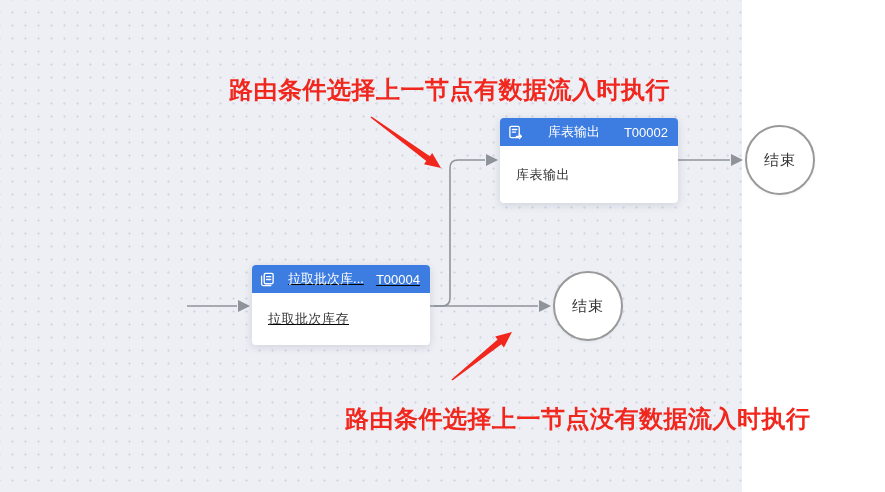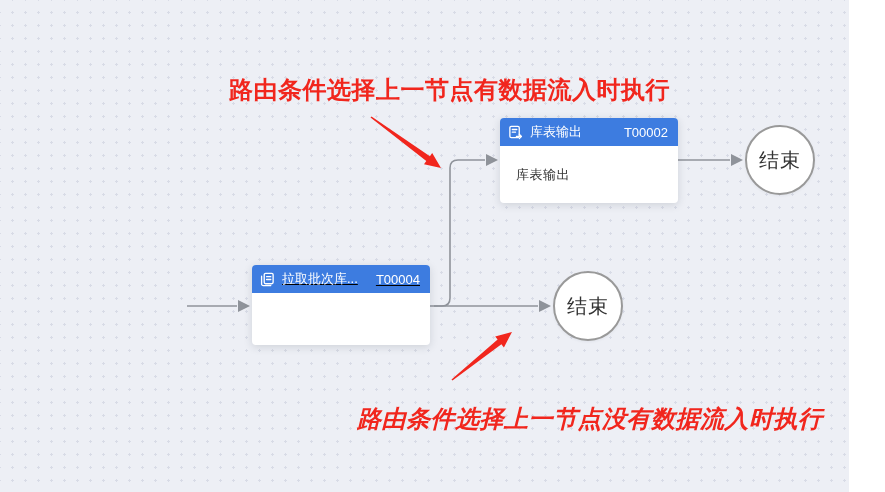--- a/index.html
+++ b/index.html
@@ -9,34 +9,35 @@
     --node-body-bg:#ffffff;
     --connector-gray:#8f939a;
     --circle-border:#999999;
     --annotation-red:#f1261d;
     --node-text:#333333;
   }
   *{margin:0;padding:0;box-sizing:border-box;}
   html,body{width:885px;height:492px;overflow:hidden;}
   body{font-family:"Liberation Sans","DejaVu Sans",sans-serif;}
   .canvas{
-    position:relative;width:849px;height:492px;
+    position:relative;width:742px;height:492px;
     background-color:var(--canvas-bg);
     background-image:radial-gradient(var(--canvas-dot) 1.2px, transparent 1.3px);
     background-size:13px 13px;
     background-position:6px 6px;
+    text-align:center;
   }
   .layer{position:absolute;left:0;top:0;width:885px;height:492px;pointer-events:none;}
 
   
   .terminal{
     position:absolute;width:70px;height:70px;border-radius:50%;
     background:#fff;border:2px solid var(--circle-border);
     display:flex;align-items:center;justify-content:center;
-    font-size:20px;color:var(--node-text);letter-spacing:1px;
+    font-size:15px;color:var(--node-text);letter-spacing:1px;
     box-shadow:0 1px 3px rgba(31,45,61,.06);
   }
   .terminal.start{left:115px;top:271px;}
   .terminal.end-top{left:745px;top:125px;}
   .terminal.end-middle{left:553px;top:271px;}
 
   
   .node{
     position:absolute;width:178px;border-radius:4px;background:var(--node-body-bg);
     box-shadow:0 2px 8px rgba(31,45,61,.15);
@@ -56,21 +57,21 @@
     display:flex;align-items:center;height:calc(100% - 28px);
     padding-left:16px;font-size:13px;color:var(--node-text);letter-spacing:.5px;
   }
 
   
   .annotation{
     position:absolute;color:var(--annotation-red);
     font-size:24px;font-weight:bold;white-space:nowrap;letter-spacing:.5px;
   }
   .annotation.top{left:229px;top:74px;}
-  .annotation.bottom{left:357px;top:403px;font-style:italic;}
+  .annotation.bottom{left:345px;top:403px;}
 </style>
 </head>
 <body>
 
 <div class="canvas">
 
   <svg class="layer" viewBox="0 0 885 492" aria-hidden="true">
     <g stroke="#8f939a" stroke-width="1.6" fill="none">
       <path d="M 187 306 H 237"></path>
       <path d="M 430 306 H 538"></path>
@@ -123,15 +124,16 @@
         <svg width="15" height="15" viewBox="0 0 16 16" fill="none" stroke="#ffffff" stroke-width="1.4" stroke-linecap="round" stroke-linejoin="round">
           <rect x="4.5" y="1.5" width="9.5" height="11" rx="1.5"></rect>
           <path d="M11.5 14.5 H3.5 A1.8 1.8 0 0 1 1.7 12.7 V4.5"></path>
           <line x1="7" y1="5" x2="11.5" y2="5"></line>
           <line x1="7" y1="8" x2="11.5" y2="8"></line>
         </svg>
       </span>
       <span class="nh-title">拉取批次库...</span>
       <span class="nh-code">T00004</span>
     </div>
+    <div class="node-body">拉取批次库存</div>
   </div>
 
 </div>
 
 </body></html>

